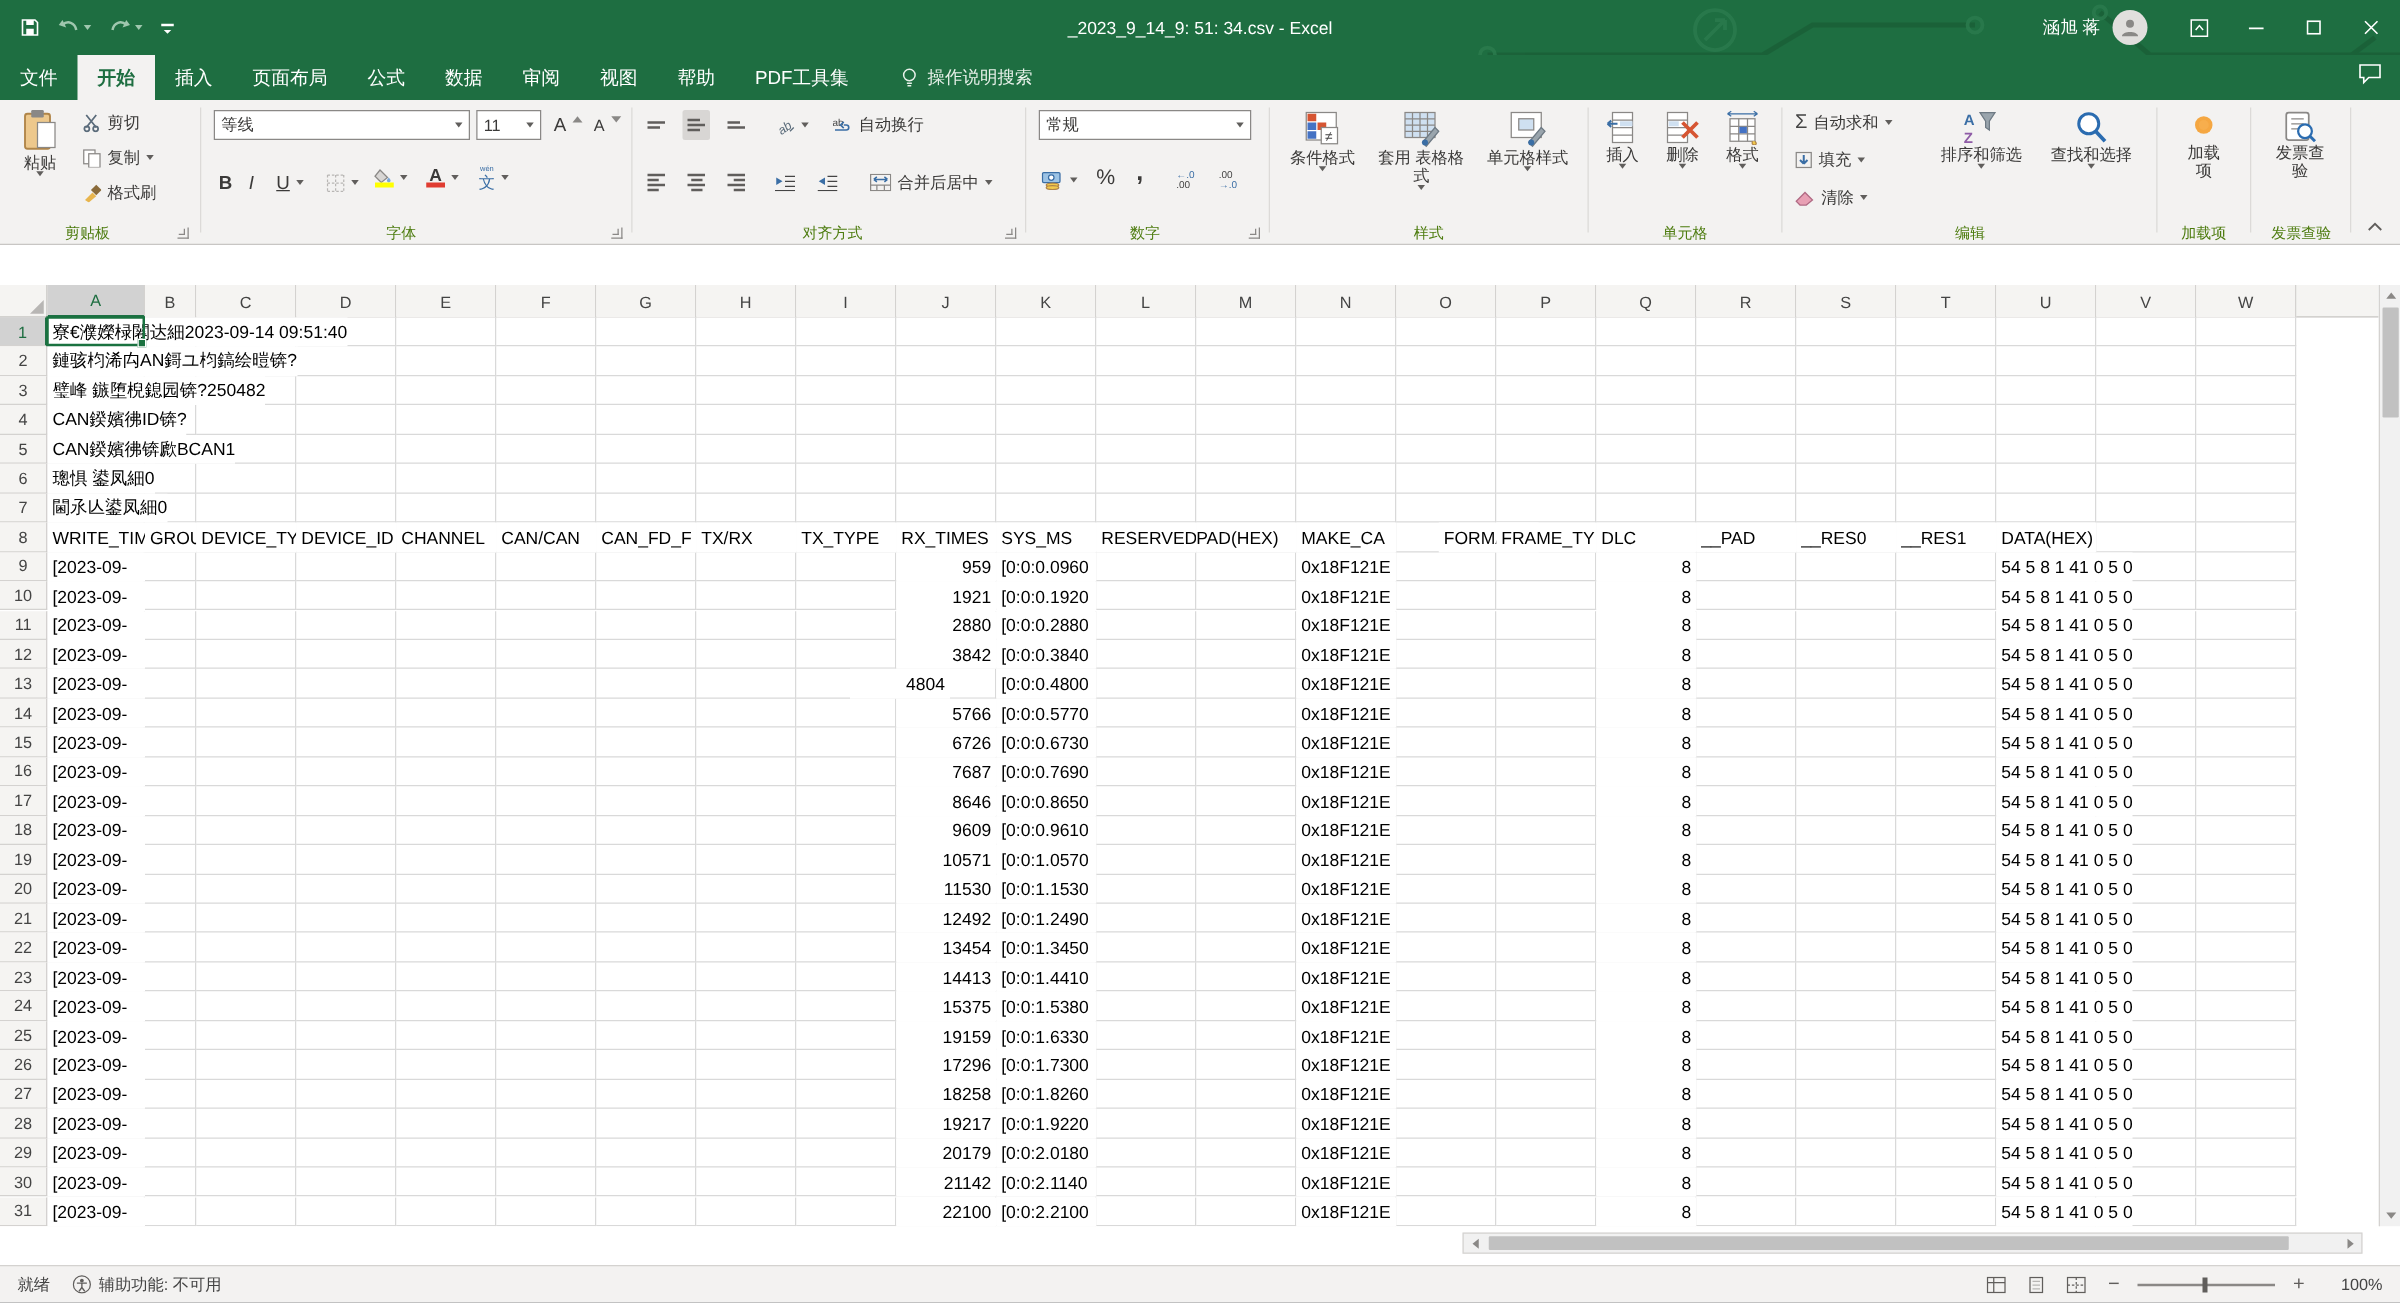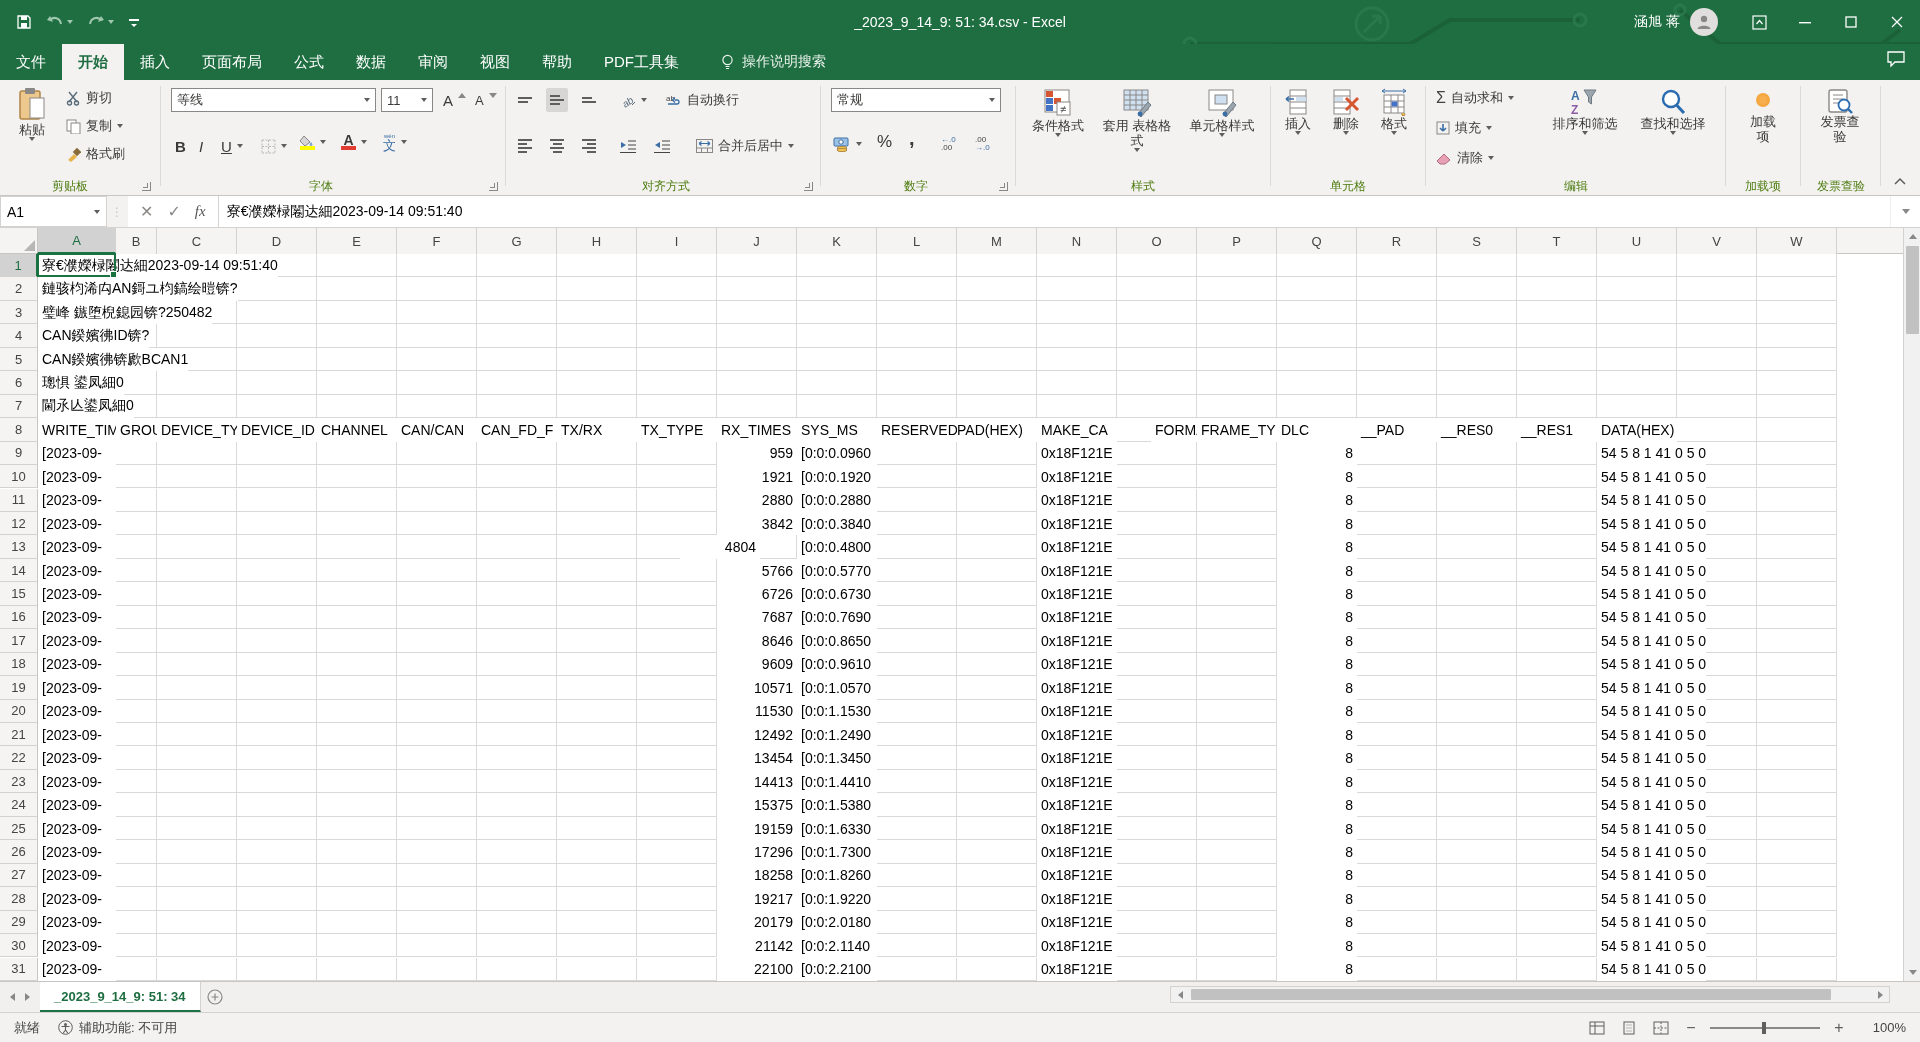--- a/index.html
+++ b/index.html
@@ -601,36 +601,20 @@
           <span>发票查验</span>
         </div>
     </div>
     <div class="gsep" style="left:1880px;"></div>
 
     <svg id="collapse-ribbon" viewBox="0 0 16 14">
         <path d="M3 9 L8 4 L13 9" fill="none" stroke="#605e5c" stroke-width="1.5"></path>
       </svg>
   </div>
 
-  <div id="fbar">
-    <div id="namebox">
-      <span>A1</span>
-        <span class="dd"></span>
-    </div>
-    <div class="vdots">⋮</div>
-    <div id="fx-btns">
-      <span style="cursor:pointer;">✕</span>
-      <span style="cursor:pointer;">✓</span>
-      <span style="font-style:italic;font-family:'Liberation Serif','DejaVu Serif',serif;color:#555;font-size:15px;cursor:pointer;">fx</span>
-    </div>
-    <div id="fx-content">寮€濮嬫椂闂达細2023-09-14 09:51:40</div>
-    <div style="width:30px;background:#fff;display:flex;align-items:center;justify-content:center;border-left:1px solid #eee;">
-        <span class="tri-down"></span>
-      </div>
-  </div>
 
   <div id="sheet">
       <div id="colheads">
         <div class="ch sel" style="left: 38px; width: 78px;">A</div>
         <div class="ch" style="left: 116px; width: 41px;">B</div>
         <div class="ch" style="left: 157px; width: 80px;">C</div>
         <div class="ch" style="left: 237px; width: 80px;">D</div>
         <div class="ch" style="left: 317px; width: 80px;">E</div>
         <div class="ch" style="left: 397px; width: 80px;">F</div>
         <div class="ch" style="left: 477px; width: 80px;">G</div>
@@ -1630,35 +1614,20 @@
   <div id="vscroll">
     <div class="varrow" style="top:0;">
         <span class="tri-up"></span>
       </div>
     <div id="vthumb"></div>
     <div class="varrow" style="bottom:0;">
         <span class="tri-down"></span>
       </div>
   </div>
 
-  <div id="tabbar">
-    <div class="navarrows">
-      <span class="tri-left" style="cursor:pointer;"></span>
-      <span class="tri-right" style="cursor:pointer;"></span>
-    </div>
-    <div id="sheettab">
-        <span>_2023_9_14_9: 51: 34</span>
-      </div>
-    <div id="addsheet">
-      <svg width="16" height="16" viewBox="0 0 16 16">
-          <circle cx="8" cy="8" r="7" fill="none" stroke="#8a8886" stroke-width="1.2"></circle>
-          <path d="M8 4.5 V11.5 M4.5 8 H11.5" stroke="#8a8886" stroke-width="1.2"></path>
-        </svg>
-    </div>
-  </div>
   <div id="hscroll">
     <div class="harrow">
         <span class="tri-left"></span>
       </div>
     <div id="hthumb"></div>
     <div class="harrow" style="margin-left:auto;">
         <span class="tri-right"></span>
       </div>
   </div>
 

